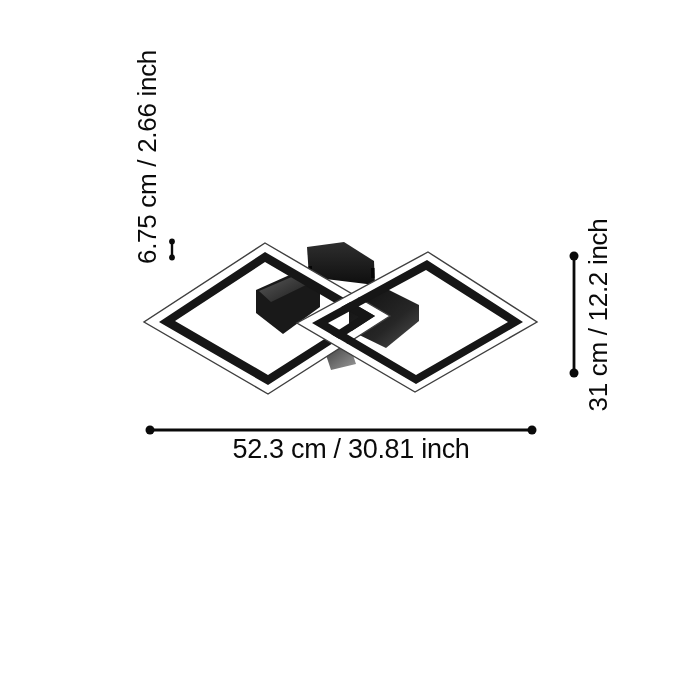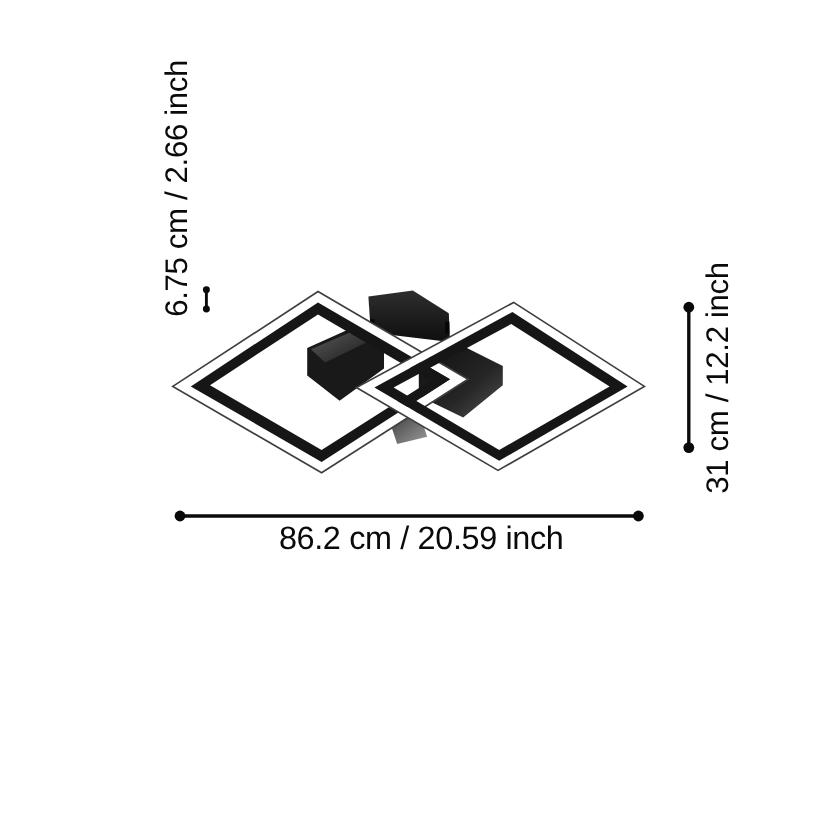--- a/index.html
+++ b/index.html
@@ -107,15 +107,15 @@
       <line x1="150" y1="430" x2="532" y2="430" stroke="#0a0a0a" stroke-width="2.8"></line>
       <circle cx="150" cy="430" r="4.5" fill="#0a0a0a"></circle>
       <circle cx="532" cy="430" r="4.5" fill="#0a0a0a"></circle>
     </g>
   </svg>
 
   <div class="dim-label vertical" style="left:147px; top:157px;">6.75 cm / 2.66 inch</div>
 
   <div class="dim-label vertical" style="left:598px; top:315px;">31 cm / 12.2 inch</div>
 
-  <div class="dim-label horizontal" style="left:351px; top:449px;">86.2 cm / 20.59 inch</div>
+  <div class="dim-label horizontal" style="left:351px; top:449px;">52.3 cm / 30.81 inch</div>
 
 </div>
 
 </body></html>

